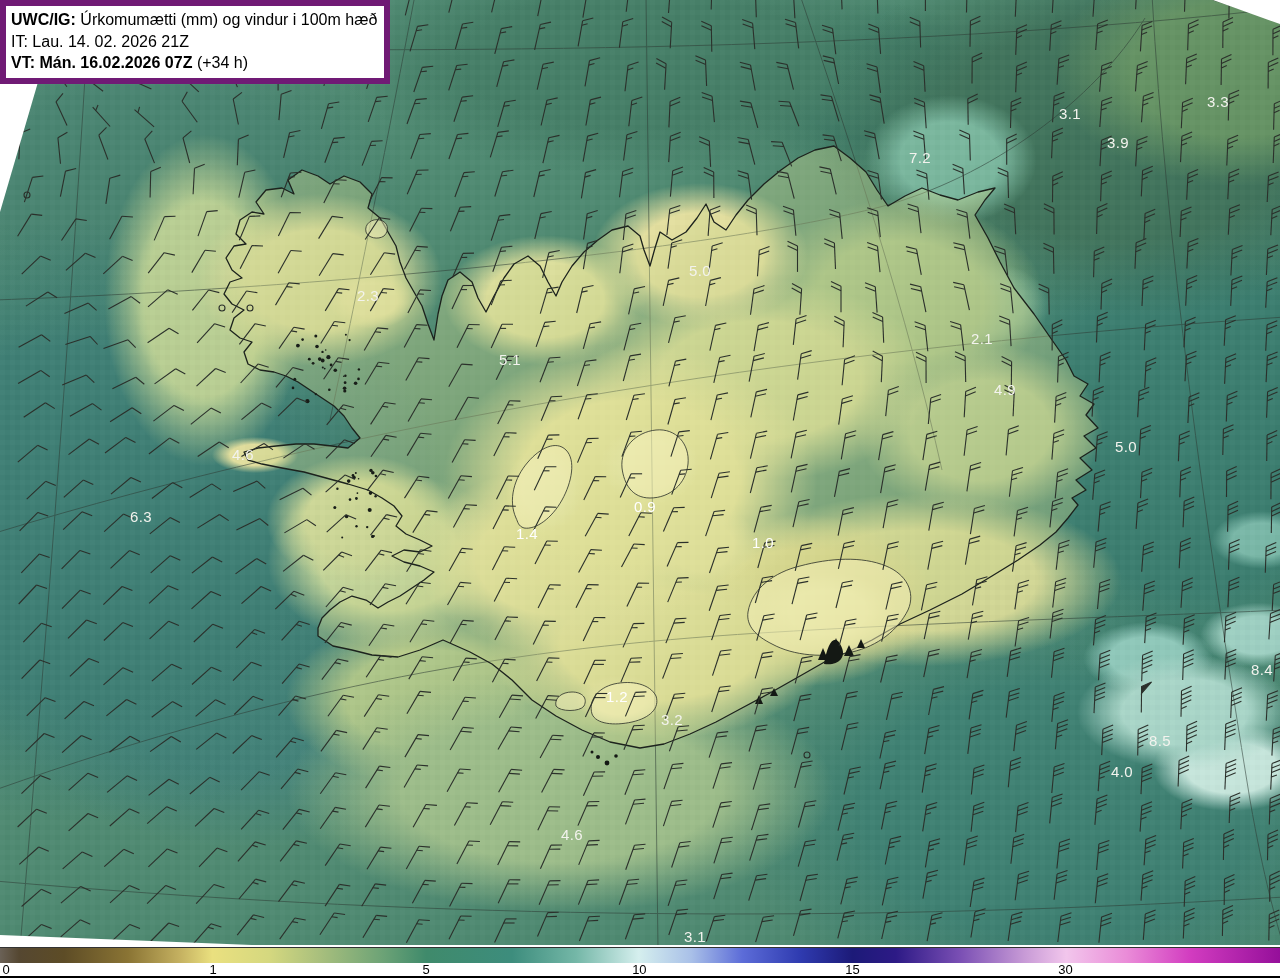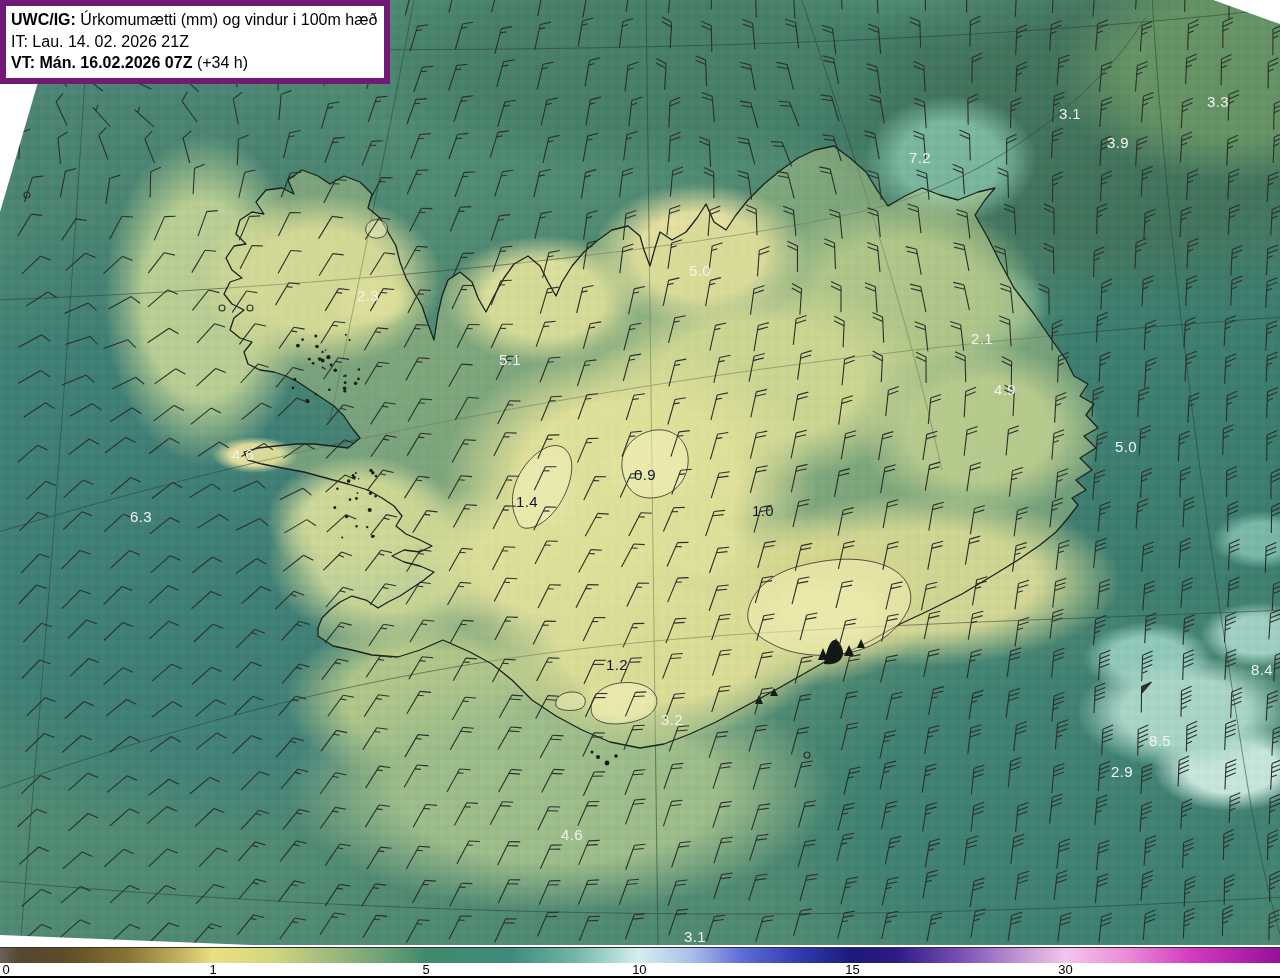--- a/index.html
+++ b/index.html
@@ -12,21 +12,21 @@
      repeating-linear-gradient(90deg, rgba(255,255,255,.025) 0 5px, rgba(0,0,0,.02) 5px 10px);}
   #vector-layer{position:absolute;left:0;top:0;z-index:3;}
   #barb-layer{position:absolute;left:0;top:0;z-index:4;}
   .wedge{position:absolute;background:#fff;z-index:5;}
   #wedge-tl{left:0;top:0;width:70px;height:215px;clip-path:polygon(0 0,62px 0,0 212px);}
   #wedge-tr{right:0;top:0;width:70px;height:26px;clip-path:polygon(3px 0,70px 0,70px 24px);}
   #wedge-bl{left:0;bottom:0;width:252px;height:10px;clip-path:polygon(0 0,252px 10px,0 10px);}
   #labels{position:absolute;inset:0;z-index:6;}
   .plabel{position:absolute;transform:translate(-50%,-50%);font-size:15px;letter-spacing:.3px;}
   .plabel.max{color:#f3f3ee;}
-  .plabel.min{color:#0f172a;}
+  .plabel.min{color:#ffffff;margin-top:32px;}
   #title-box{position:absolute;left:0;top:0;z-index:8;background:#fff;border:6px solid #701a75;
      padding:3px 7px 4px 5px;font-size:16px;line-height:1.35;color:#000;white-space:nowrap;}
   #title-box b{font-weight:bold;}
   #colorbar{position:absolute;left:0;top:945px;width:1280px;height:33px;background:#fff;z-index:9;}
   #cbar-gradient{position:absolute;left:0;top:2px;width:1280px;height:15px;border-top:1px solid #333;}
   #cbar-ticks{position:absolute;left:0;top:17px;width:1280px;height:16px;}
   .cbar-tick{position:absolute;top:0;font-size:13px;color:#000;transform:translateX(-50%);}
   .cbar-tick.first{transform:none;}
   .cbar-tick.last{transform:translateX(-100%);margin-left:48px;}
   #bottom-edge{position:absolute;left:0;bottom:0;width:100%;height:2px;background:#000;z-index:10;}
@@ -2597,21 +2597,21 @@
         <span class="plabel max" style="left: 510px; top: 318px; margin-top: 41px;">5.1</span>
         <span class="plabel max" style="left: 982px; top: 313px; margin-top: 25px;">2.1</span>
         <span class="plabel max" style="left: 1005px; top: 389px;">4.9</span>
         <span class="plabel max" style="left: 1126px; top: 446px;">5.0</span>
         <span class="plabel max" style="left: 243px; top: 454px;">4.6</span>
         <span class="plabel max" style="left: 105px; top: 516px; margin-left: 36px;">6.3</span>
         <span class="plabel max" style="left: 672px; top: 719px;">3.2</span>
         <span class="plabel max" style="left: 572px; top: 834px;">4.6</span>
         <span class="plabel max" style="left: 1262px; top: 669px;">8.4</span>
         <span class="plabel max" style="left: 1160px; top: 740px;">8.5</span>
-        <span class="plabel max" style="left: 1122px; top: 771px;">2.9</span>
+        <span class="plabel max" style="left: 1122px; top: 771px;">4.0</span>
         <span class="plabel max" style="left: 695px; top: 936px;">3.1</span>
         <span class="plabel min" style="left: 645px; top: 474px;">0.9</span>
         <span class="plabel min" style="left: 763px; top: 510px;">1.0</span>
         <span class="plabel min" style="left: 617px; top: 664px;">1.2</span>
         <span class="plabel min" style="left: 527px; top: 501px;">1.4</span>
       </div>
 
     <div id="title-box">
       <div><b>UWC/IG:</b><span> Úrkomumætti (mm) og vindur i 100m hæð</span></div>
       <div><span>IT: Lau. 14. 02. 2026 21Z</span></div>

